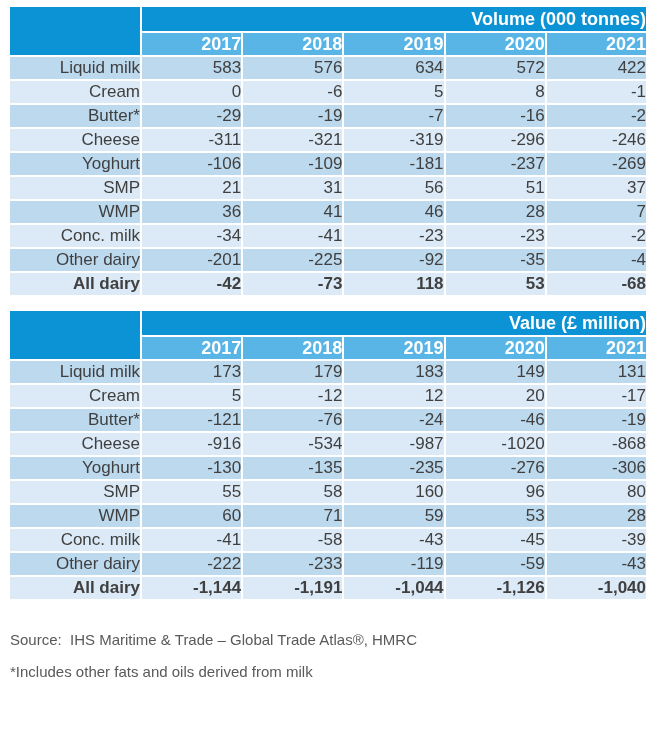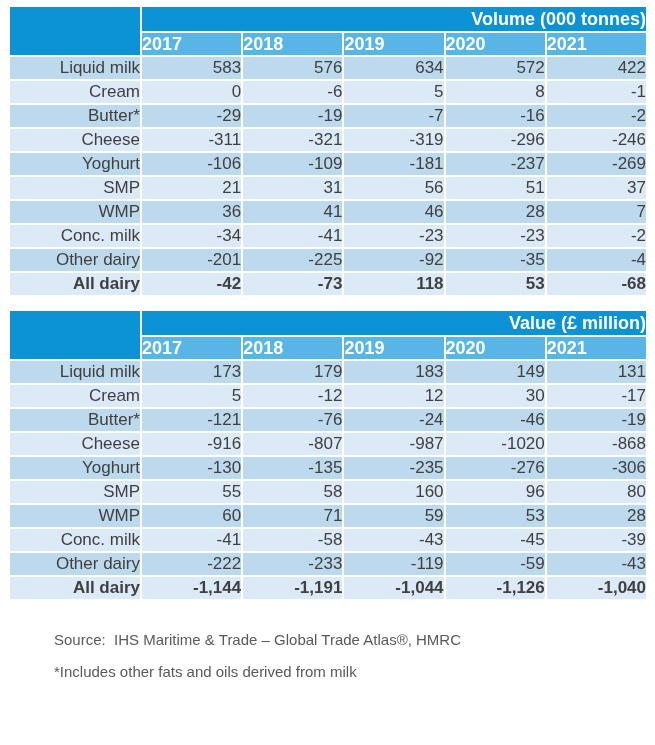--- a/index.html
+++ b/index.html
@@ -36,35 +36,35 @@
     font-weight: bold;
     font-size: 18px;
     text-align: right;
     height: 24px;
   }
   .year {
     background: #58B5E6;
     color: #ffffff;
     font-weight: bold;
     font-size: 18px;
-    text-align: left;
+    text-align: right;
     height: 22px;
   }
   tbody td {
     font-size: 17px;
     color: #404040;
     height: 22px;
   }
   tbody tr:nth-child(odd)  { background: #BDD9EE; }
   tbody tr:nth-child(even) { background: #DCEAF7; }
   td.label { text-align: right;  padding-left: 4px; }
   td.num   { text-align: right; padding-right: 8px; }
   tr.total-row td { font-weight: bold; }
   .table-block-2 { margin-top: 12px; }
-  .footer { margin-top: 30px; padding-left: 2px; margin-left: 44px; }
+  .footer { margin-top: 30px; padding-left: 2px; }
   .footer p {
     margin: 0 0 15px 0;
     font-size: 15px;
     color: #595959;
     white-space: pre-wrap;
   }
 </style>
 </head>
 <body>
 
@@ -208,35 +208,35 @@
             <td class="num">179</td>
             <td class="num">183</td>
             <td class="num">149</td>
             <td class="num">131</td>
           </tr>
           <tr>
             <td class="label">Cream</td>
             <td class="num">5</td>
             <td class="num">-12</td>
             <td class="num">12</td>
-            <td class="num">30</td>
+            <td class="num">20</td>
             <td class="num">-17</td>
           </tr>
           <tr>
             <td class="label">Butter*</td>
             <td class="num">-121</td>
             <td class="num">-76</td>
             <td class="num">-24</td>
             <td class="num">-46</td>
             <td class="num">-19</td>
           </tr>
           <tr>
             <td class="label">Cheese</td>
             <td class="num">-916</td>
-            <td class="num">-807</td>
+            <td class="num">-534</td>
             <td class="num">-987</td>
             <td class="num">-1020</td>
             <td class="num">-868</td>
           </tr>
           <tr>
             <td class="label">Yoghurt</td>
             <td class="num">-130</td>
             <td class="num">-135</td>
             <td class="num">-235</td>
             <td class="num">-276</td>

